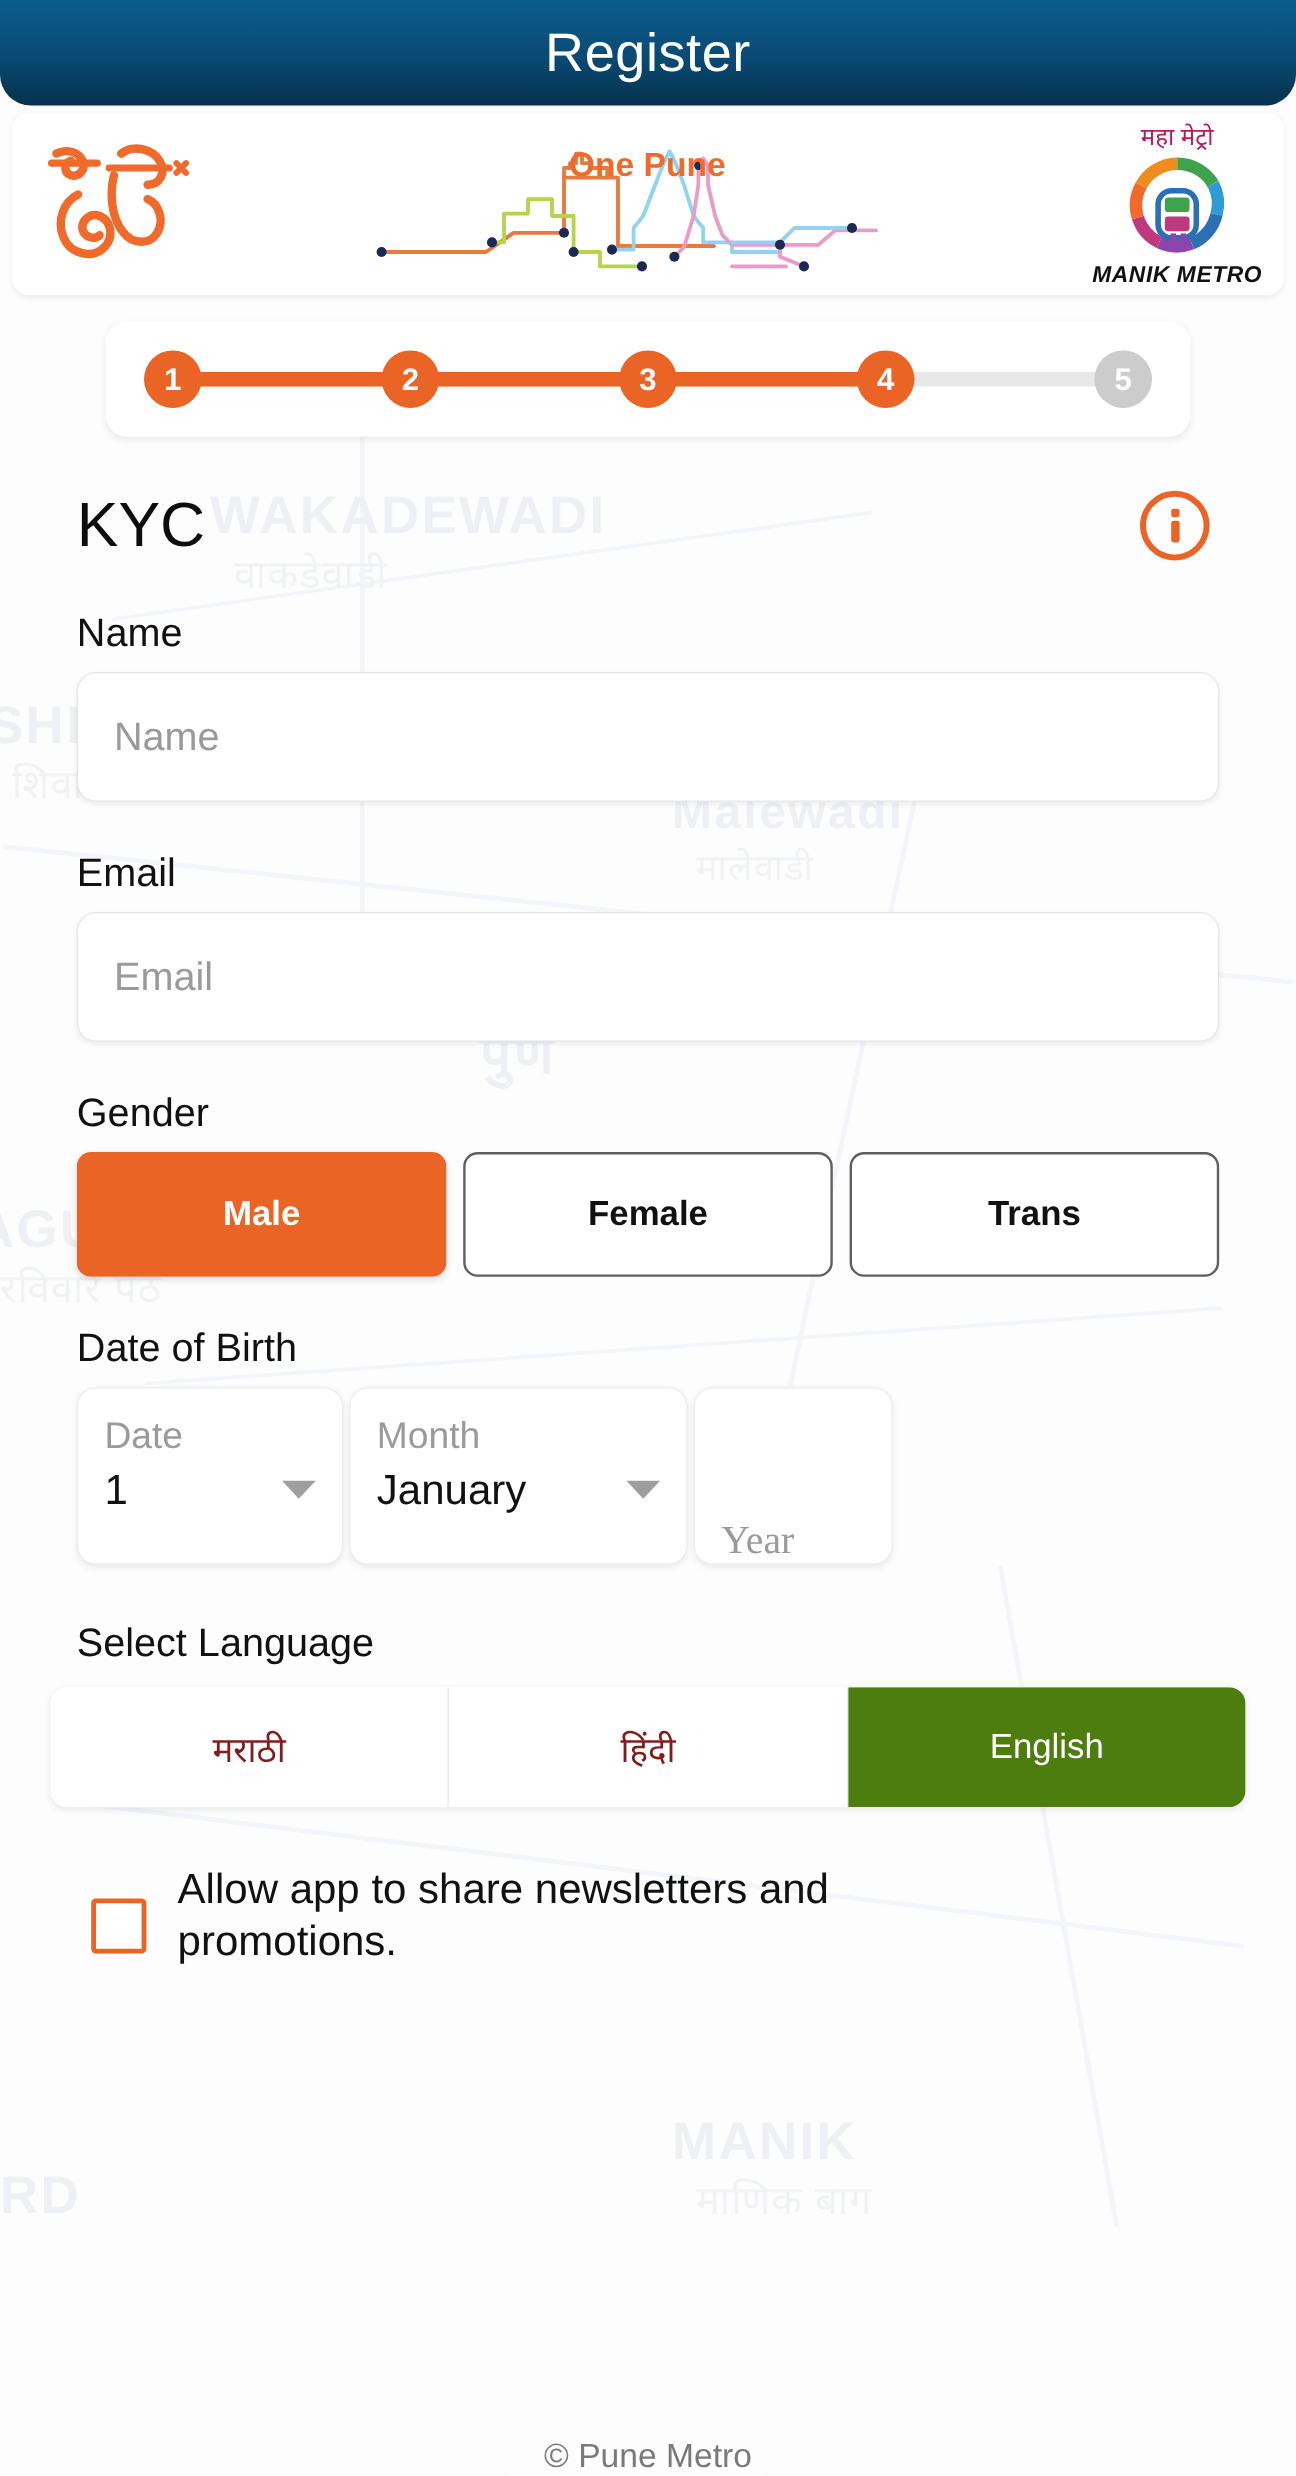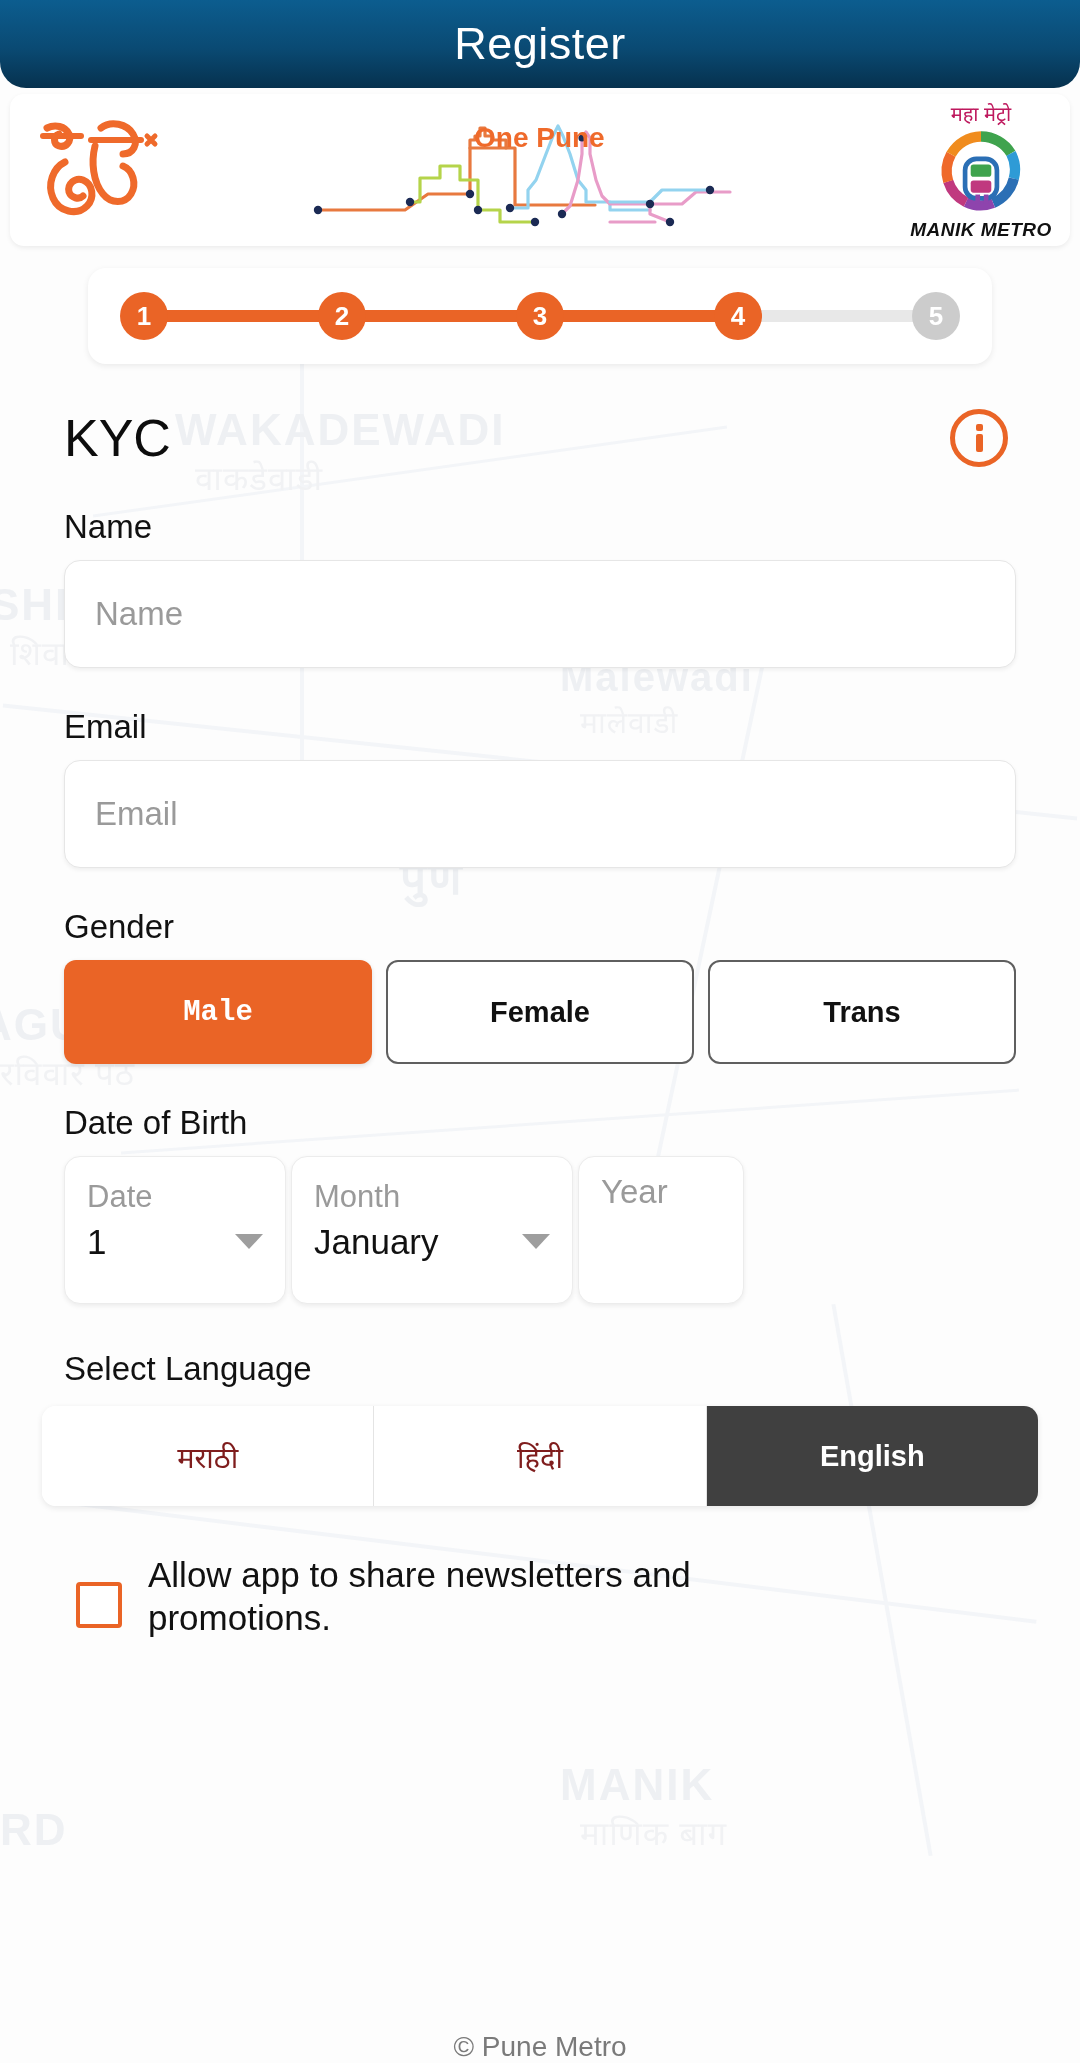--- a/index.html
+++ b/index.html
@@ -176,37 +176,36 @@
     border: 2px solid #5f5f5f;
     color: #111111;
     margin-right: 14px;
   }
   .gender-btn:last-child { margin-right: 0; }
   .gender-btn.selected {
     background: #ea6426;
     color: #ffffff;
     border: 2px solid transparent;
     box-shadow: 0 2px 5px rgba(0,0,0,0.12);
-    font-family: Liberation Mono, monospace;
   }
 
   
   .dob-row { display: flex; gap: 5px; margin-top: 10px; align-items: flex-start; }
   .dob-box {
     background: #ffffff;
     border: 1px solid #ececec;
     border-radius: 16px;
     box-shadow: 0 2px 5px rgba(0,0,0,0.07);
     height: 148px;
     padding: 24px 22px 0 22px;
     position: relative;
   }
   .dob-box.date { flex: 0 0 222px; }
   .dob-box.month { flex: 0 0 282px; }
-  .dob-box.year { flex: 0 0 166px; height: 148px; display: flex; align-items: flex-start; padding-top: 16px; }
+  .dob-box.year { flex: 0 0 166px; height: 148px; display: flex; align-items: flex-end; padding-top: 2px; font-family: Liberation Serif, serif; }
   .dob-sublabel { font-size: 31px; color: #9a9a9a; line-height: 1.05; }
   .dob-value-row { display: flex; align-items: center; justify-content: space-between; margin-top: 8px; }
   .dob-value { font-size: 35px; color: #111111; }
   .caret {
     width: 0; height: 0;
     border-left: 14px solid transparent;
     border-right: 14px solid transparent;
     border-top: 15px solid #9e9e9e;
     margin-left: 12px;
   }
@@ -225,21 +224,21 @@
   .lang-btn {
     flex: 1 1 0;
     height: 100px;
     display: flex; align-items: center; justify-content: center;
     font-size: 29px;
     color: #7f1d1d;
     background: #ffffff;
     border-right: 1px solid #e4e4e4;
   }
   .lang-btn:last-child { border-right: none; }
-  .lang-btn.selected { background: #404040; color: #ffffff; font-weight: bold; }
+  .lang-btn.selected { background: #4d7c0f; color: #ffffff; }
 
   
   .checkbox-row {
     display: flex; align-items: center;
     margin-top: 48px; padding-left: 12px;
   }
   .checkbox {
     width: 46px; height: 46px; flex: 0 0 46px;
     border: 4px solid #ea6426;
     border-radius: 4px;

